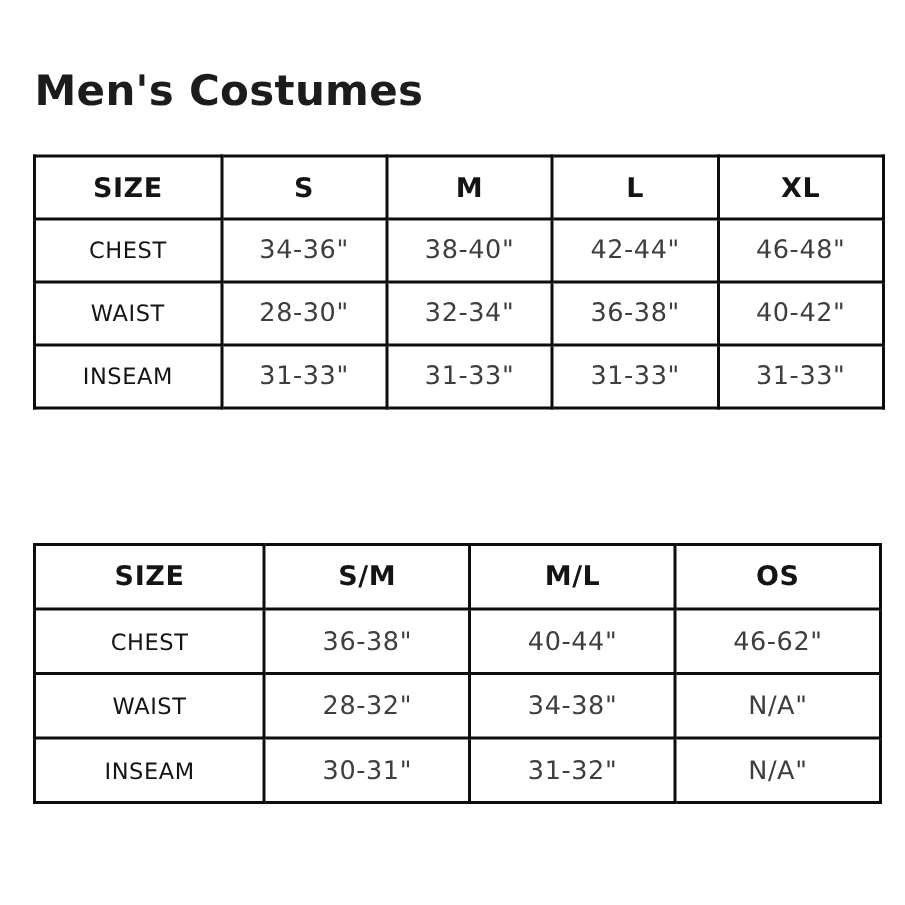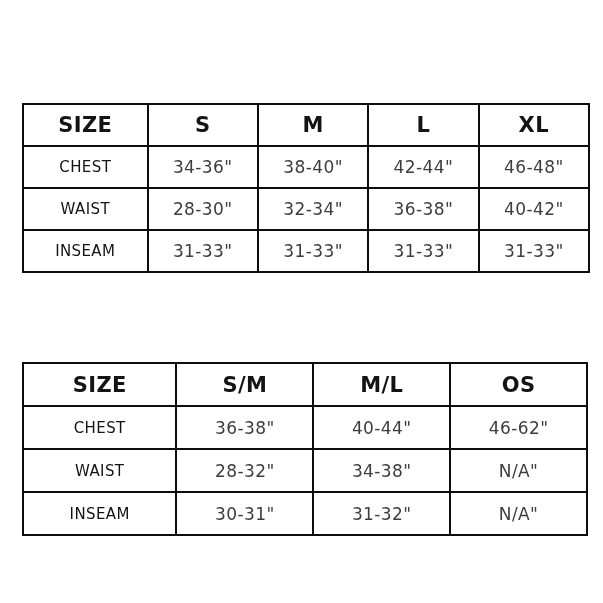--- a/index.html
+++ b/index.html
@@ -47,21 +47,21 @@
     text-align: center;
     vertical-align: middle;
     height: 42px;
     padding: 0 4px;
   }
   #table-combo th,
   #table-combo td {
     height: 43px;
   }
   table.size-chart th {
-    font-size: 21px;
+    font-size: 18px;
     font-weight: 700;
     color: #141414;
     letter-spacing: 0.4px;
     margin-left: 38px;
   }
   table.size-chart td.row-label {
     font-size: 15px;
     font-weight: 400;
     color: #141414;
     letter-spacing: 0.4px;
@@ -76,20 +76,21 @@
   #table-standard col.c-label  { width: 22%; }
   #table-standard col.c-size   { width: 19.5%; }
   #table-combo col.c-label     { width: 27.2%; }
   #table-combo col.c-size      { width: 24.26%; }
 </style>
 </head>
 <body>
 
 <div class="page">
 
+  <h1 class="page-title">Men's Costumes</h1>
 
   <table class="size-chart" id="table-standard">
     <colgroup>
       <col class="c-label">
         <col class="c-size">
         <col class="c-size">
         <col class="c-size">
         <col class="c-size">
     </colgroup>
     <thead>

